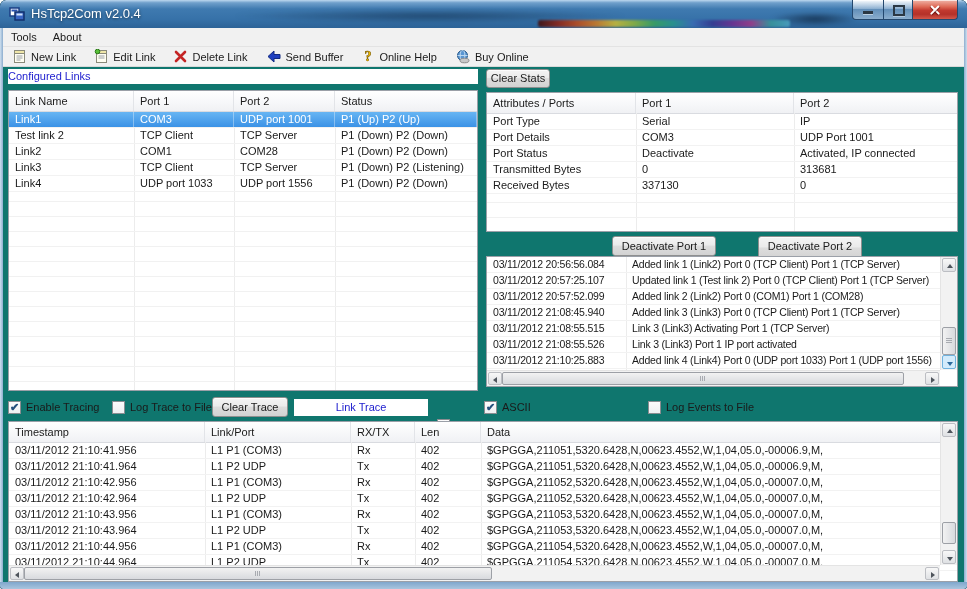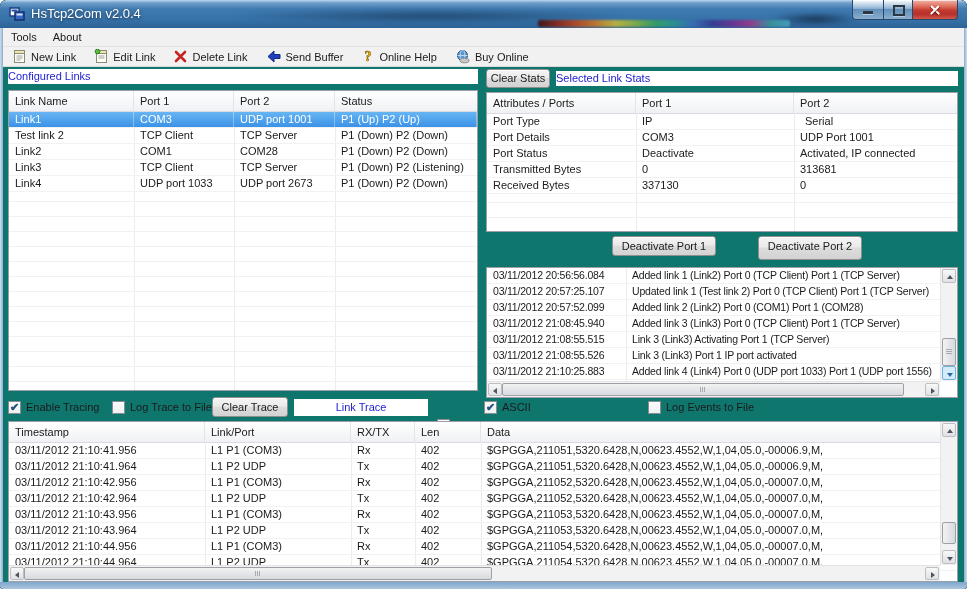--- a/index.html
+++ b/index.html
@@ -78,21 +78,21 @@
   .cb{width:13px;height:13px;box-sizing:border-box;border:1px solid #8a8d91;background:linear-gradient(180deg,#fbfbfb,#eef0f2);text-align:center;line-height:11px;font-size:11px;color:#24507c;font-weight:bold;}
 
   
   .cfg-title{left:8px;top:69px;width:470px;}
   .links-table{left:8px;top:90px;width:470px;height:301px;}
   .stats-clear{left:486px;top:69px;width:64px;height:19px;line-height:17px;}
   .stats-title{left:556px;top:71px;width:402px;}
   .stats-table{left:486px;top:92px;width:472px;height:140px;}
   .deact1{left:612px;top:236px;width:104px;height:20px;line-height:18px;}
   .deact2{left:758px;top:236px;width:104px;height:24px;line-height:18px;}
-  .event-log{left:486px;top:267px;width:472px;height:131px;}
+  .event-log{left:486px;top:256px;width:472px;height:131px;}
   .event-log .tr{font-size:10.5px;letter-spacing:-.2px;}
   .trace-title-box{position:absolute;left:294px;top:399px;width:134px;height:17px;background:#fff;color:#2121cf;text-align:center;line-height:17px;}
   .clear-trace{left:212px;top:397px;width:76px;height:20px;line-height:18px;}
   .trace-table{left:8px;top:421px;width:950px;height:161px;}
   .lbl{line-height:17px;}
 </style>
 </head>
 <body>
 
 <div class="window">
@@ -215,41 +215,40 @@
     </div>
     <div class="tr rowline">
       <div class="td" style="width:125px">Link3</div>
       <div class="td" style="width:100px">TCP Client</div>
       <div class="td" style="width:101px">TCP Server</div>
       <div class="td" style="flex:1">P1 (Down) P2 (Listening)</div>
     </div>
     <div class="tr rowline">
       <div class="td" style="width:125px">Link4</div>
       <div class="td" style="width:100px">UDP port 1033</div>
-      <div class="td" style="width:101px">UDP port 2673</div>
+      <div class="td" style="width:101px">UDP port 1556</div>
       <div class="td" style="flex:1">P1 (Down) P2 (Down)</div>
     </div>
     <div class="fill-lines" style="top:96px"></div>
   </div>
 
   <div class="btn stats-clear">Clear Stats</div>
-  <div class="panel-title stats-title">Selected Link Stats</div>
 
   <div class="table stats-table">
     <div class="thead">
       <div class="th" style="width:149px">Attributes / Ports</div>
       <div class="th" style="width:158px">Port 1</div>
       <div class="th" style="flex:1;border-right:none">Port 2</div>
     </div>
     <div class="vline" style="left:149px;top:20px;bottom:0"></div>
     <div class="vline" style="left:307px;top:20px;bottom:0"></div>
     <div class="tr rowline">
       <div class="td" style="width:149px">Port Type</div>
+      <div class="td" style="width:158px">Serial</div>
       <div class="td" style="flex:1">IP</div>
-      <div class="td" style="width:158px">Serial</div>
     </div>
     <div class="tr rowline">
       <div class="td" style="width:149px">Port Details</div>
       <div class="td" style="width:158px">COM3</div>
       <div class="td" style="flex:1">UDP Port 1001</div>
     </div>
     <div class="tr rowline">
       <div class="td" style="width:149px">Port Status</div>
       <div class="td" style="width:158px">Deactivate</div>
       <div class="td" style="flex:1">Activated, IP connected</div>

